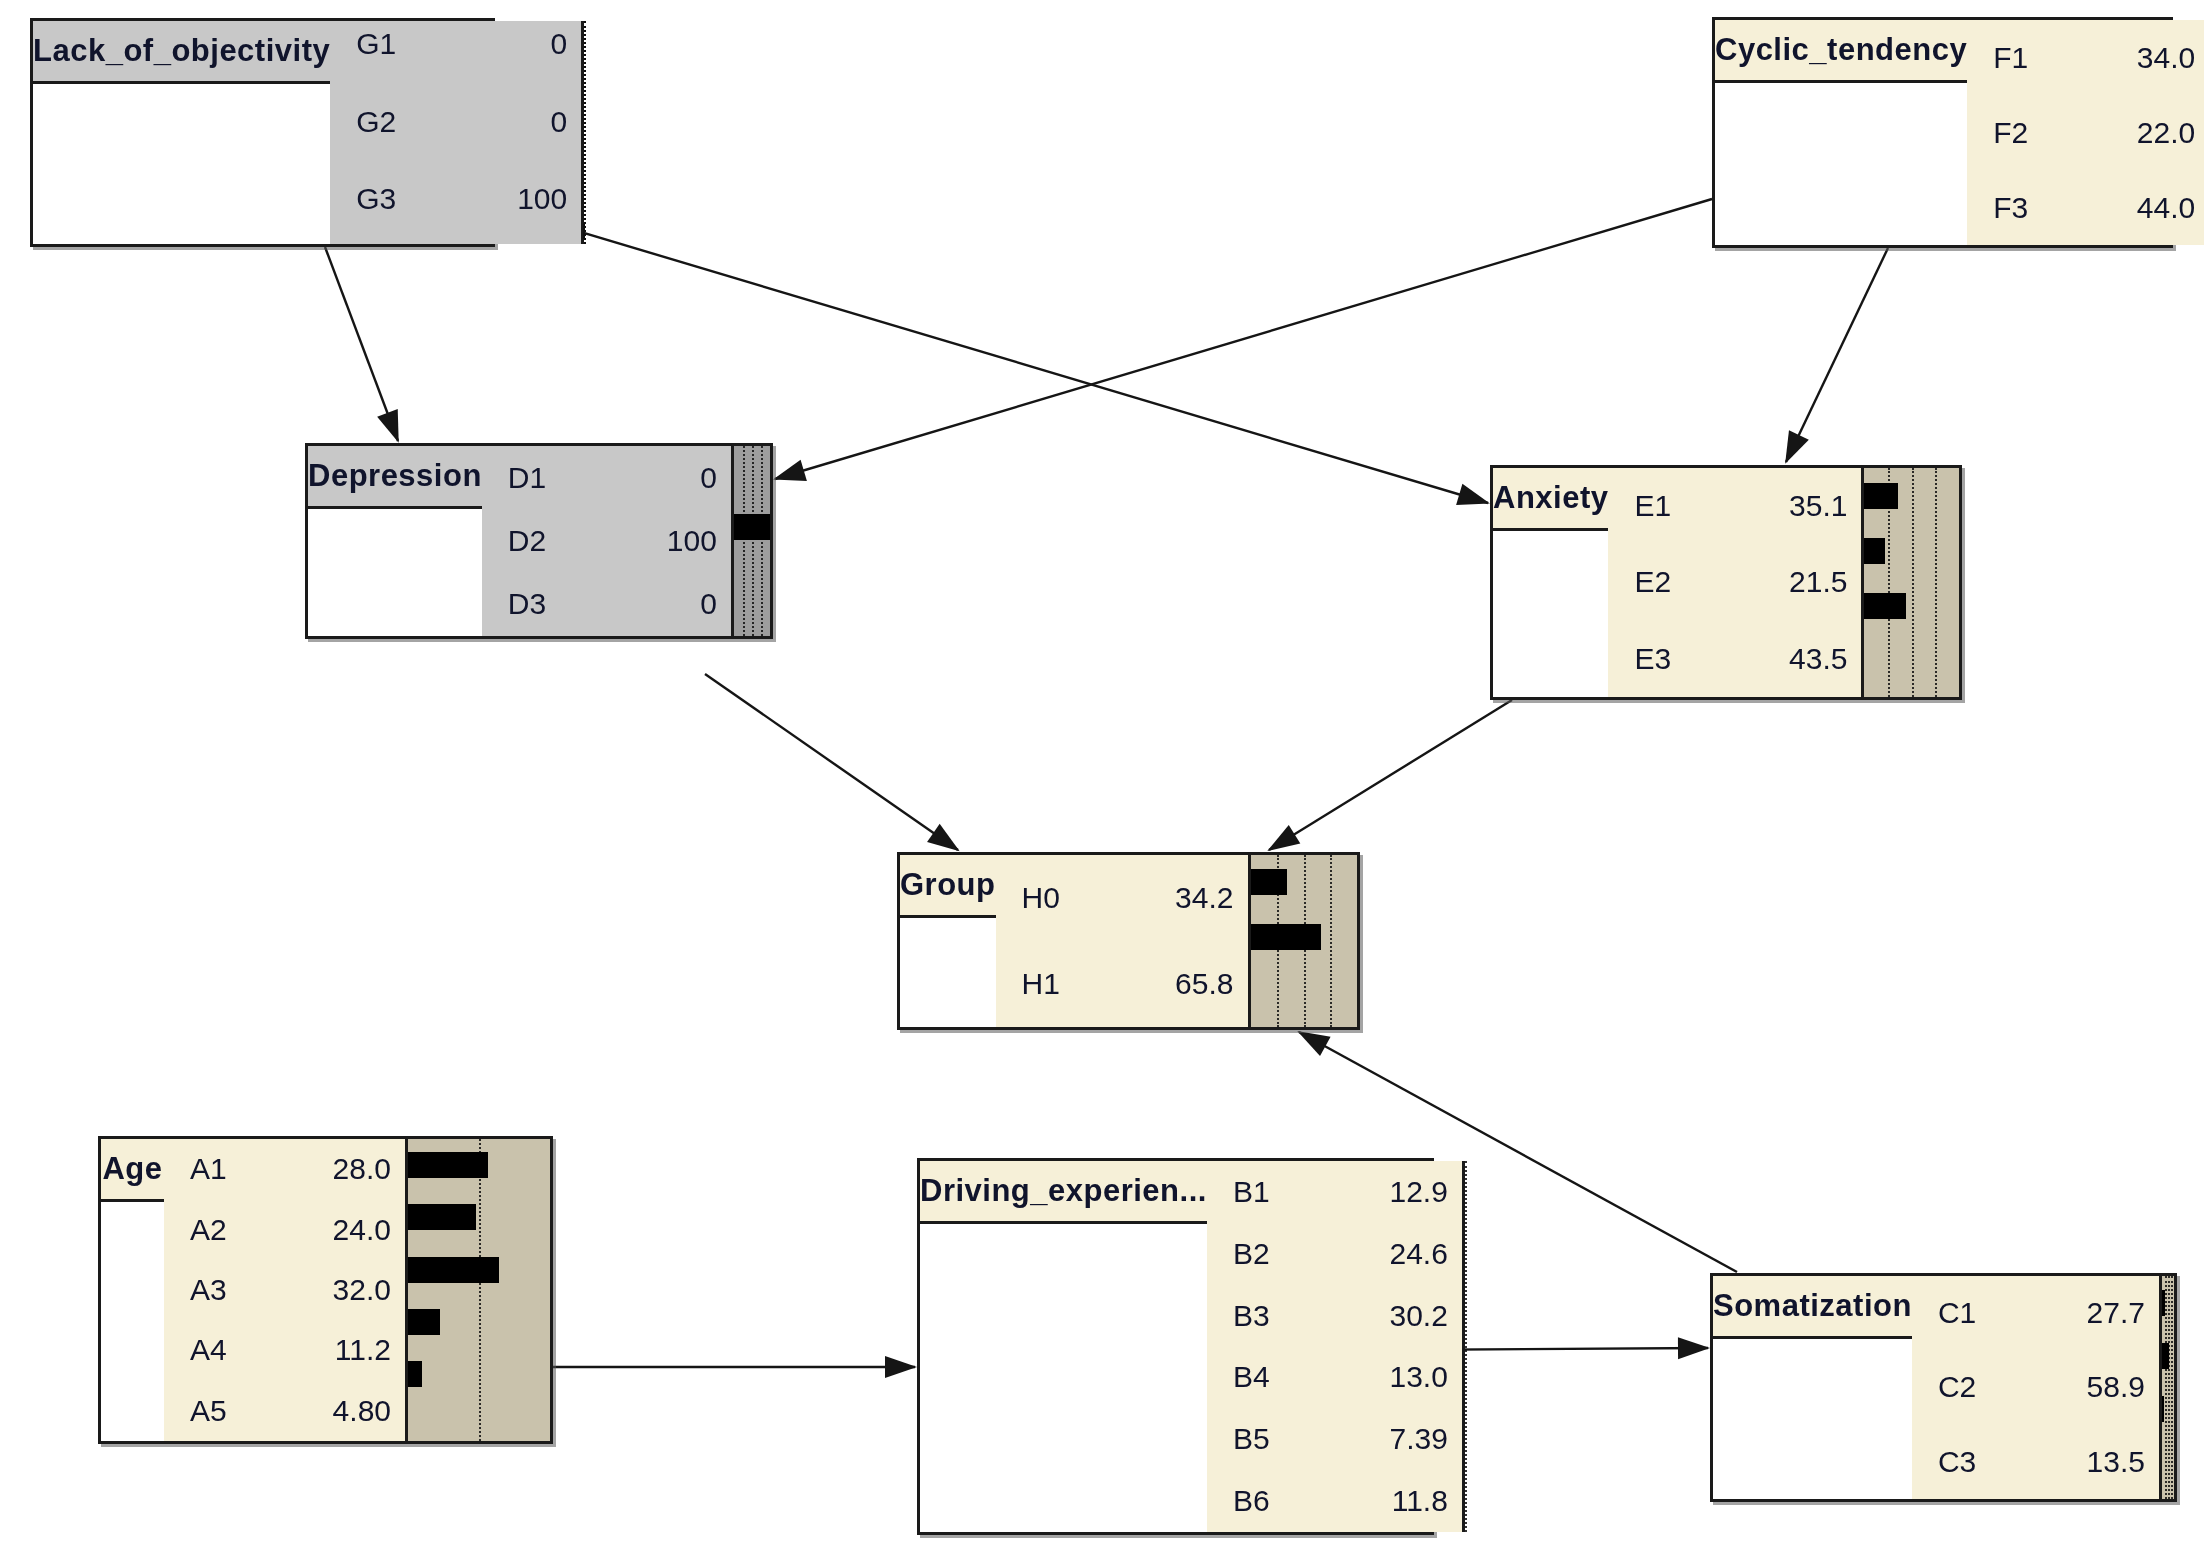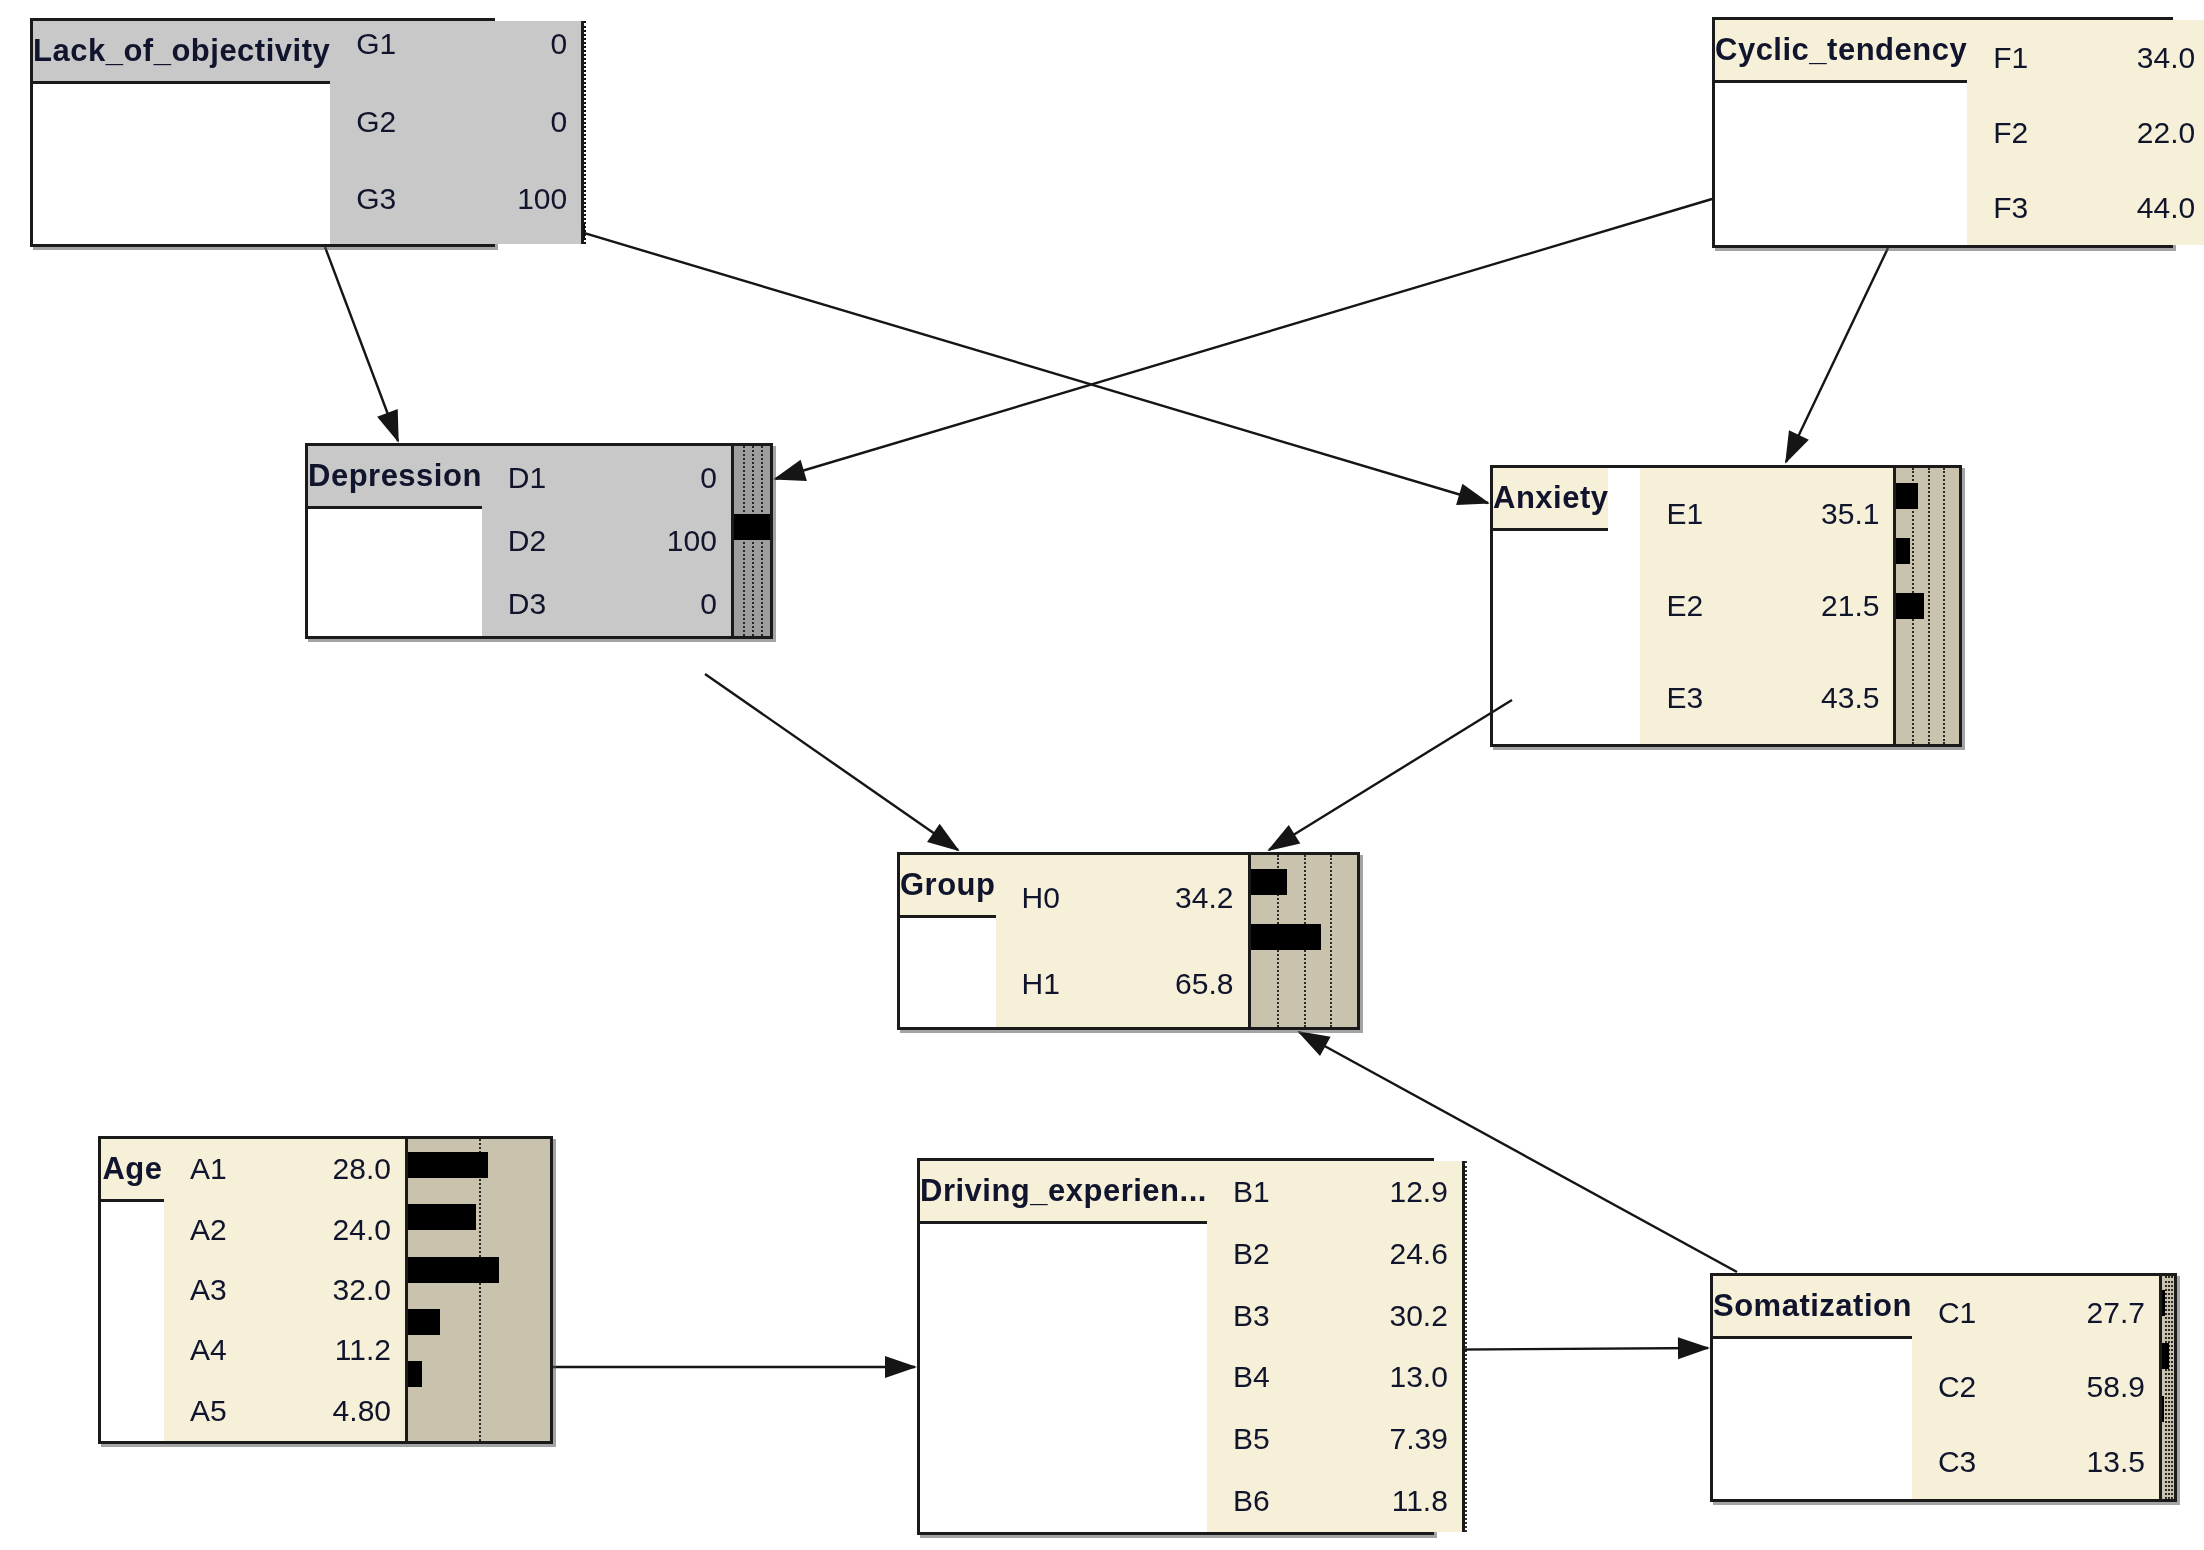--- a/index.html
+++ b/index.html
@@ -48,21 +48,21 @@
   .axis-line{position:absolute;left:0;right:0;bottom:12px;height:2px;background:#111;}
   .axis-tick{position:absolute;width:2px;height:16px;bottom:5px;background:#111;}
 
   
   #node-lack_of_objectivity{left:30px;top:18px;width:465px;height:229px;}
   #node-lack_of_objectivity .state-col{width:254px;}
   #node-cyclic_tendency{left:1712px;top:17px;width:461px;height:231px;}
   #node-cyclic_tendency .state-col{width:245px;}
   #node-depression{left:305px;top:443px;width:468px;height:196px;}
   #node-depression .state-col{width:252px;}
-  #node-anxiety{left:1490px;top:465px;width:472px;height:282px;gap:32px;}
+  #node-anxiety{left:1490px;top:465px;width:472px;height:235px;}
   #node-anxiety .state-col{width:256px;}
   #node-group{left:897px;top:852px;width:463px;height:178px;}
   #node-group .state-col{width:255px;}
   #node-age{left:98px;top:1136px;width:455px;height:308px;}
   #node-age .state-col{width:244px;}
   #node-driving_experience{left:917px;top:1158px;width:517px;height:377px;}
   #node-driving_experience .state-col{width:258px;}
   #node-somatization{left:1710px;top:1273px;width:467px;height:229px;}
   #node-somatization .state-col{width:250px;}
 </style>

